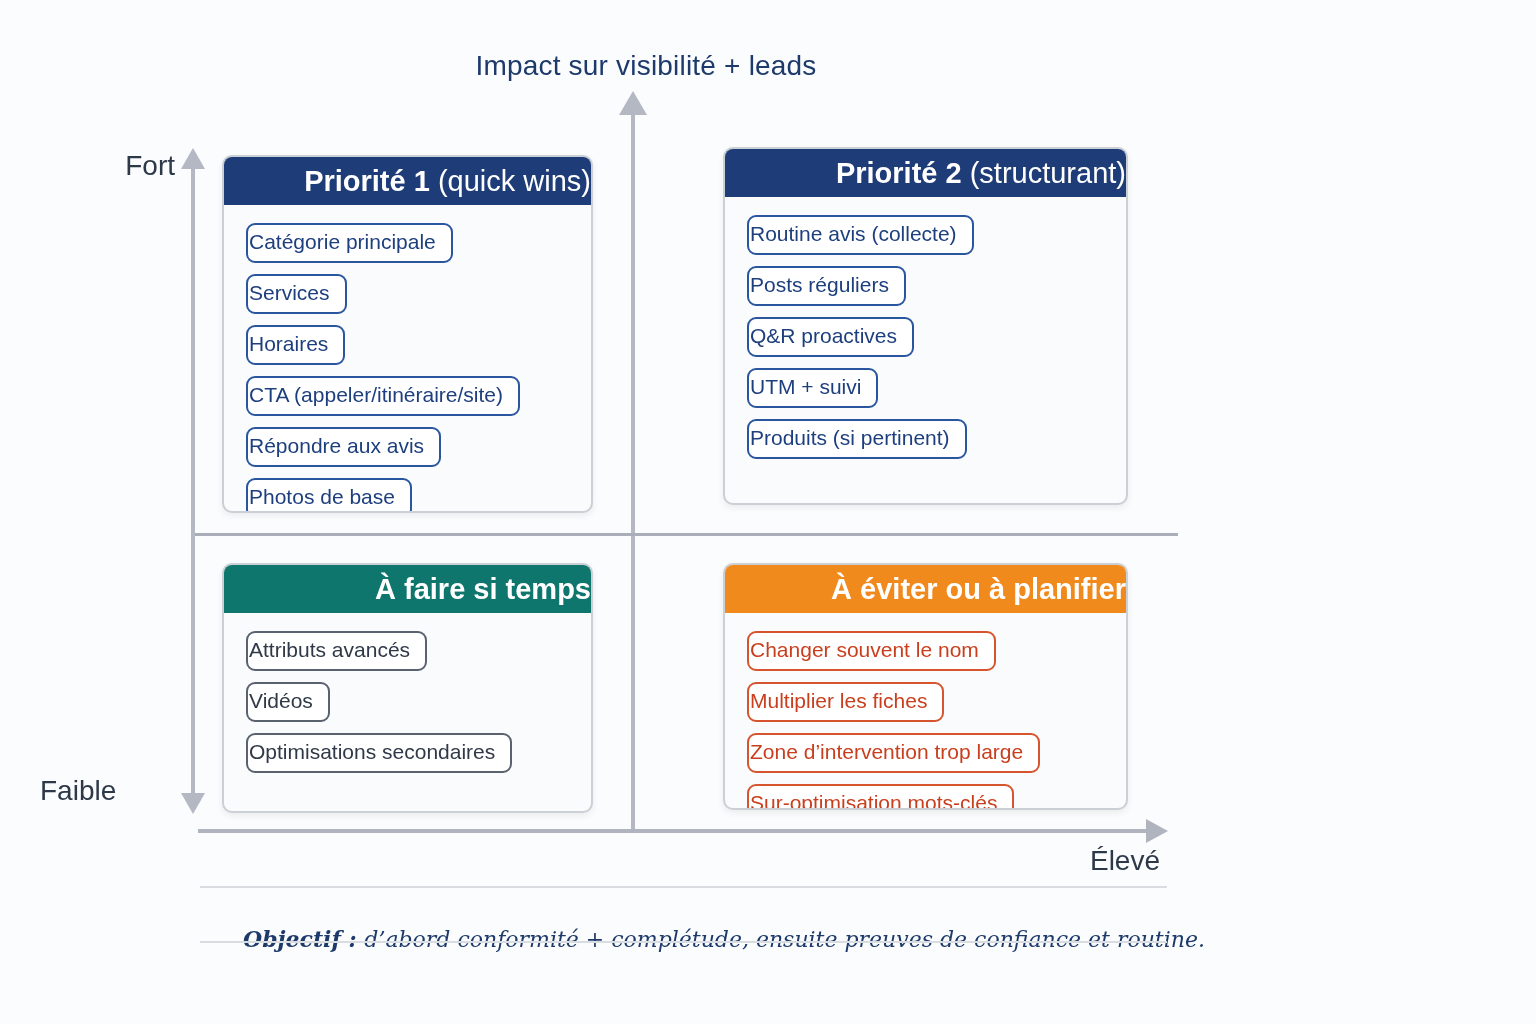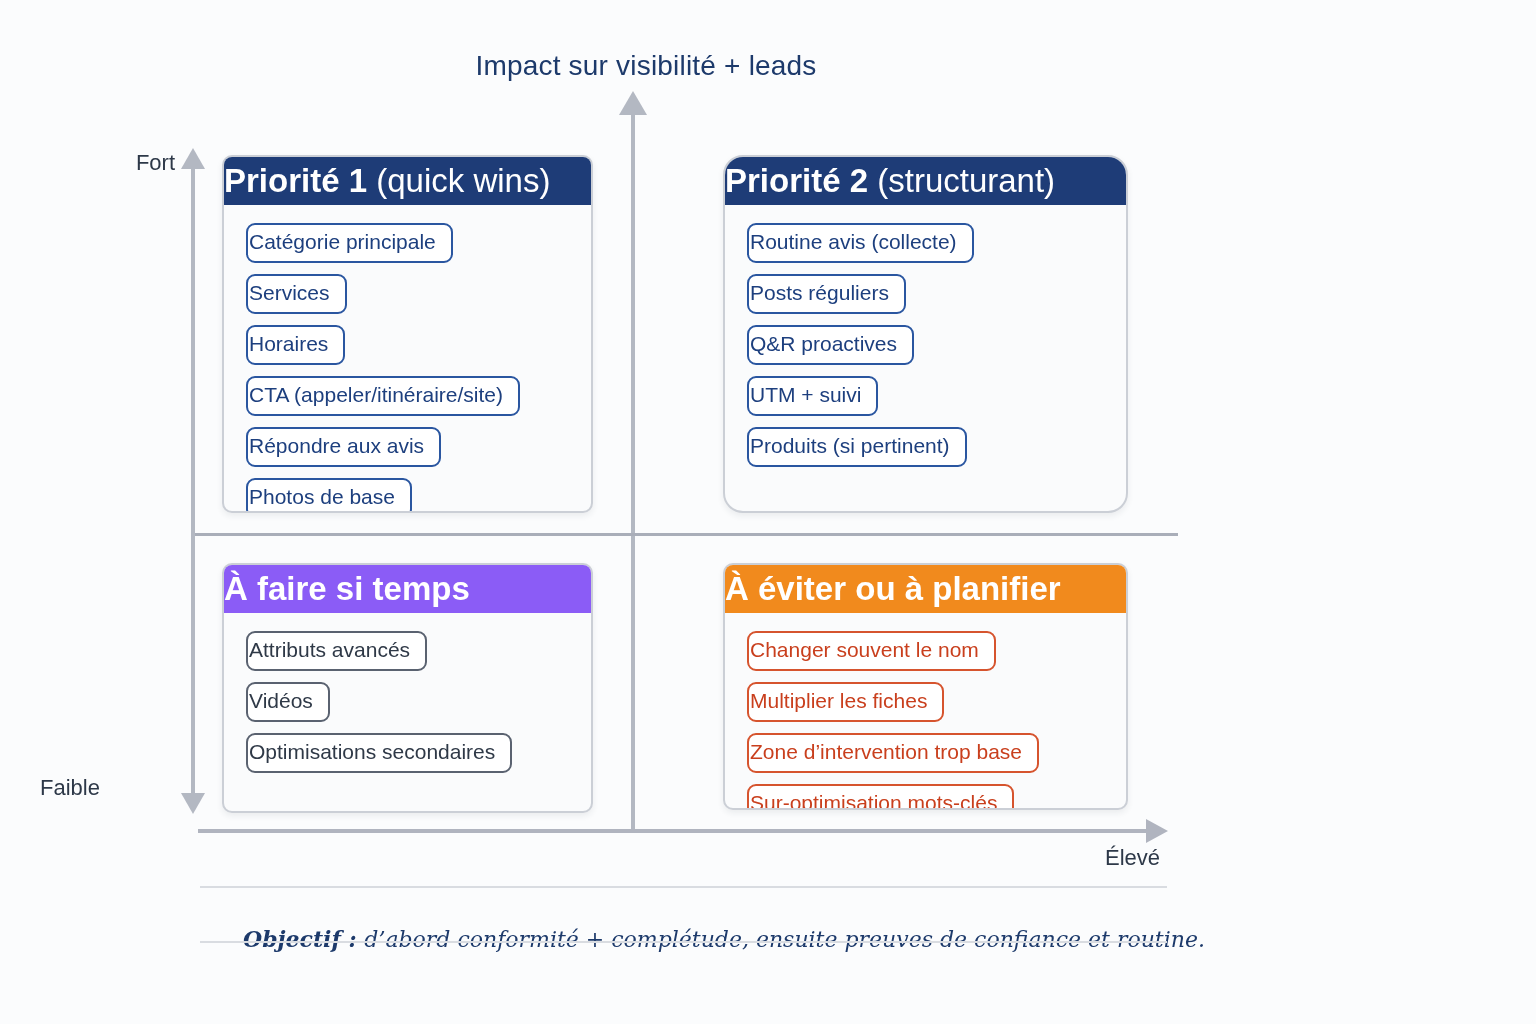--- a/index.html
+++ b/index.html
@@ -38,49 +38,51 @@
     border-left: 12px solid transparent; border-right: 12px solid transparent;
     border-bottom: 21px solid #b3b8c2; }
   .arrow-down-left { left: 181px; top: 793px;
     border-left: 12px solid transparent; border-right: 12px solid transparent;
     border-top: 21px solid #b3b8c2; }
   .arrow-right-bottom { left: 1146px; top: 819px;
     border-top: 12px solid transparent; border-bottom: 12px solid transparent;
     border-left: 22px solid #b0b4bf; }
 
   
-  .axis-label { position: absolute; color: #2d3848; font-size: 22px; }
+  .axis-label { position: absolute; color: #2d3848; font-size: 28px; }
   .label-fort   { left: 60px;  top: 150px; width: 115px; text-align: right; }
   .label-faible { left: 40px;  top: 775px; width: 135px; }
   .label-eleve  { left: 1000px; top: 845px; width: 160px; text-align: right; }
 
   
   .card {
     position: absolute;
     background: #fafbfc;
     border: 2px solid #cbcfd6;
     border-radius: 10px;
     box-shadow: 0 3px 6px rgba(40,50,70,0.08);
     overflow: hidden;
   }
   .q1 { left: 222px; top: 155px; width: 371px; height: 358px; }
-  .q2 { left: 723px; top: 155px; width: 405px; height: 358px; border-radius: 20px; }
+  .q2 { left: 723px; top: 147px; width: 405px; height: 358px; }
   .q3 { left: 222px; top: 563px; width: 371px; height: 250px; }
   .q4 { left: 723px; top: 563px; width: 405px; height: 247px; }
 
   .card-header {
     height: 48px;
     display: flex;
     align-items: center;
+    padding-left: 36px;
     color: #ffffff;
-    font-size: 33px;
+    font-size: 29px;
     white-space: pre;
+    justify-content: flex-end;
   }
   .hdr-navy   { background: #1e3c77; }
-  .hdr-gray   { background: #8b5cf6; }
+  .hdr-gray   { background: #0f766e; }
   .hdr-orange { background: #f18a1d; }
   .hdr-bold { font-weight: bold; }
   .hdr-rest { font-weight: normal; }
 
   .card-body {
     padding: 18px 0 0 22px;
     display: flex;
     flex-direction: column;
     align-items: flex-start;
     gap: 11px;
@@ -173,21 +175,21 @@
     </div>
   </div>
 
   <div class="card q4">
     <div class="card-header hdr-orange">
       <span class="hdr-bold">À éviter ou à planifier</span><span class="hdr-rest"></span>
     </div>
     <div class="card-body">
       <div class="chip chip-red">Changer souvent le nom</div>
       <div class="chip chip-red">Multiplier les fiches</div>
-      <div class="chip chip-red">Zone d’intervention trop base</div>
+      <div class="chip chip-red">Zone d’intervention trop large</div>
       <div class="chip chip-red">Sur-optimisation mots-clés</div>
     </div>
   </div>
 
   <div class="divider divider-top"></div>
   <div class="objective">
     <span class="obj-label">Objectif : </span><span>d’abord conformité + complétude, ensuite preuves de confiance et routine.</span>
   </div>
   <div class="divider divider-bottom"></div>
 

